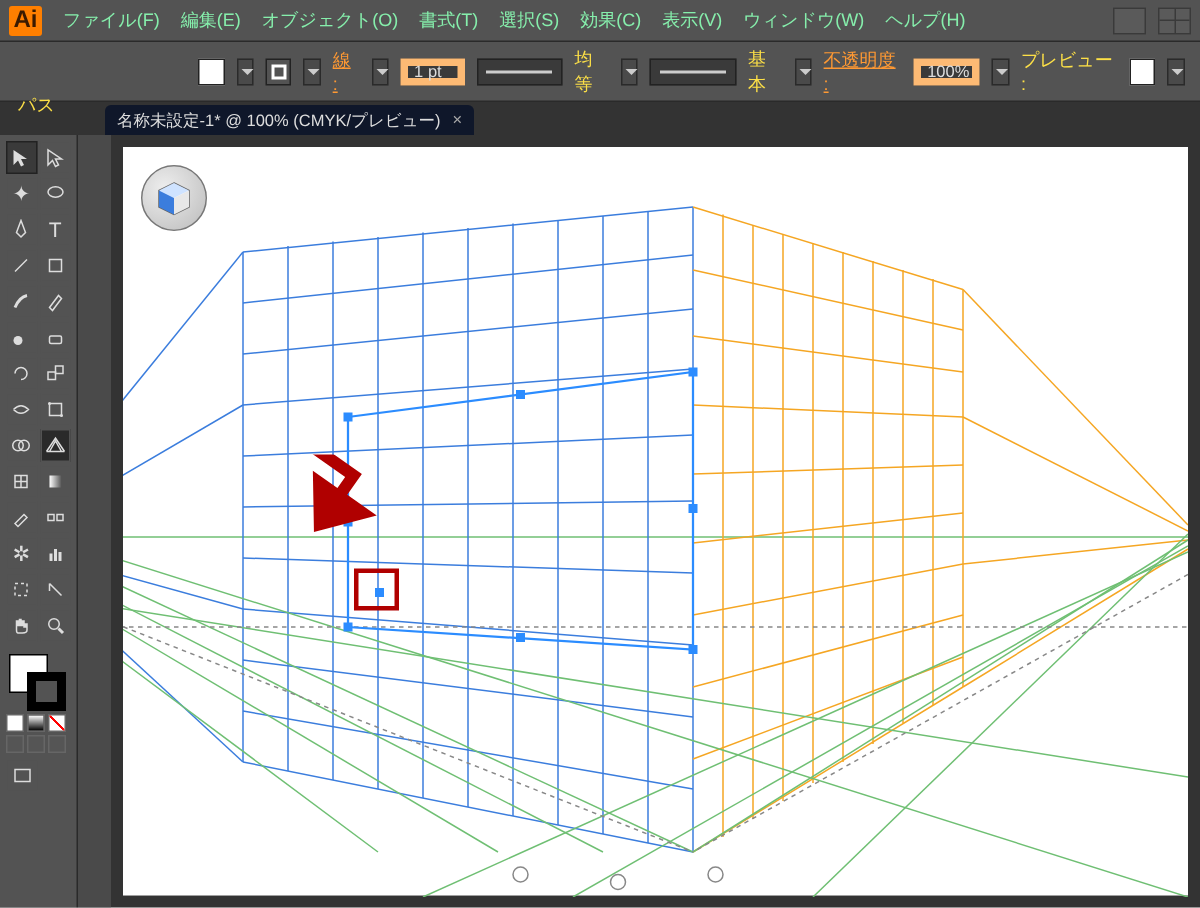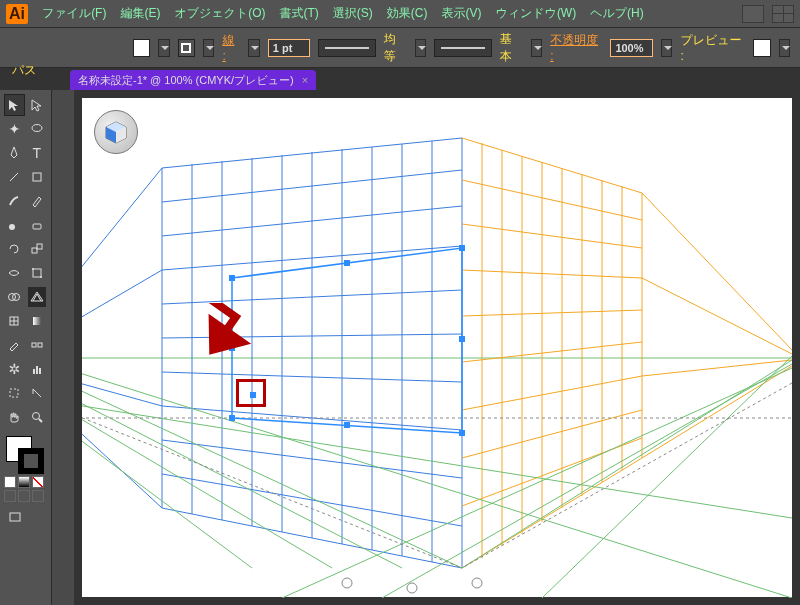--- a/index.html
+++ b/index.html
@@ -20,29 +20,29 @@
   .ctrlbar { height: 40px; background: #535353; border-bottom: 1px solid #2a2a2a; padding: 0 10px; display: flex; align-items: center; gap: 8px; position: relative; }
   .ctrl-label { color: #fde047; }
   .dd { height: 18px; width: 12px; background: #4a4a4a; border: 1px solid #2a2a2a; position: relative;}
   .dd::after { content:""; position:absolute; left:2px; top:6px; border:4px solid transparent; border-top-color:#ccc;}
   .swatch { width: 18px; height: 18px; border: 1px solid #222; }
   .white { background:#fff; }
   .none { background:#fff; position:relative;}
   .none::after { content:""; position:absolute; left:0; top:0; right:0; bottom:0; background: linear-gradient(to top right, transparent 45%, red 45%, red 55%, transparent 55%); }
   .stroke-outer { width:18px;height:18px;border:1px solid #222;display:flex;align-items:center;justify-content:center;background:#535353;}
   .stroke-outer .inner{width:10px;height:10px;border:2px solid #fff;}
-  .field { height:18px; background:#3a3a3a; border:1px solid #fdba74; color:#ddd; padding:0 4px; font-size:11px; display:flex; align-items:center;font-weight:bold; }
+  .field { height:18px; background:#3a3a3a; border:5px solid #fdba74; color:#ddd; padding:0 4px; font-size:11px; display:flex; align-items:center; }
   .linecap-preview{ width:60px; height:18px; background:#3a3a3a; border:1px solid #222; display:flex; align-items:center; justify-content:center;}
   .linecap-preview .ln{ width:44px; height:2px; background:#ccc;}
   .orange{ color:#ff9933; text-decoration: underline; }
   #pathlbl { position:absolute; left:12px; top:34px; font-size:12px; }
 
   
   .tabbar { height: 22px; background: #333; display:flex; align-items:flex-end; padding-left: 70px;}
-  .doctab { height: 20px; background:#6d28d9; color:#ddd; font-size:11px; padding: 2px 8px; border-top-left-radius:4px; border-top-right-radius:4px; display:flex; align-items:center; gap:8px;}
+  .doctab { height: 20px; background:#0f172a; color:#ddd; font-size:11px; padding: 2px 8px; border-top-left-radius:4px; border-top-right-radius:4px; display:flex; align-items:center; gap:8px;}
   .doctab .x{ color:#aaa; font-size:11px;}
 
   
   .main { position:absolute; left:0; top:90px; right:0; bottom:0; display:flex; }
   .toolpanel { width: 52px; background:#535353; border-right:1px solid #2a2a2a; padding:4px; }
   .toolpair{ display:flex; gap:2px; margin-bottom:2px;}
   .tool{ width:22px; height:22px; background:#535353; border:1px solid #535353; display:flex; align-items:center; justify-content:center; color:#ddd; font-size:14px;}
   .tool.sel{ background:#3a3a3a; border-color:#222;}
   .tool.persp{ background:#2a2a2a;}
   .colorwells{ position:relative; width:44px; height:40px; margin-top:6px;}

